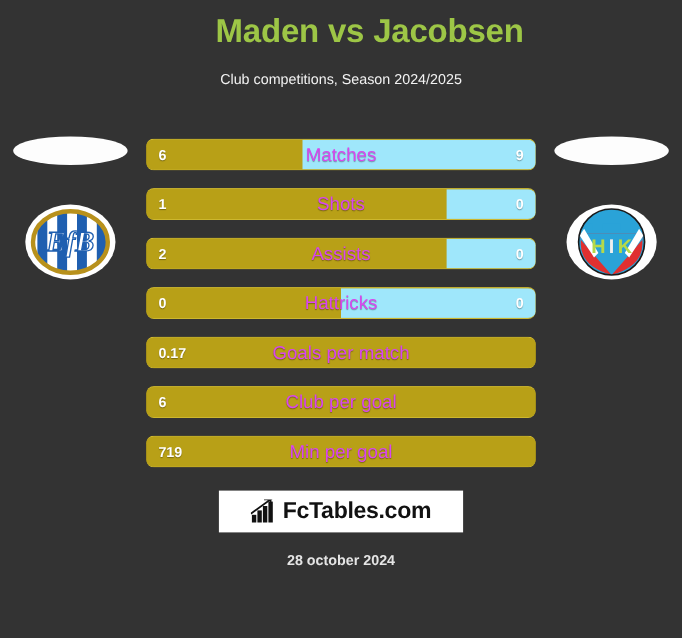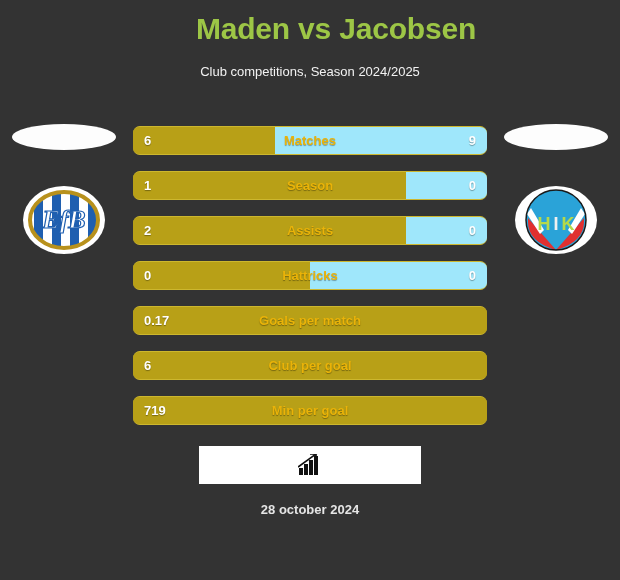--- a/index.html
+++ b/index.html
@@ -107,23 +107,23 @@
     top: 0;
     bottom: 0;
     background: #9fe7fb;
   }
   .bar-label {
     position: absolute;
     inset: 0;
     display: flex;
     align-items: center;
     justify-content: center;
-    color: #eab308;
-    font-size: 13px;
-    font-weight: bold;
+    color: #d946ef;
+    font-size: 17px;
+    font-weight: normal;
     text-shadow: 0 1px 1px rgba(0,0,0,.35);
     pointer-events: none;
   }
   .bar-value {
     position: absolute;
     top: 0;
     bottom: 0;
     display: flex;
     align-items: center;
     color: #ffffff;
@@ -220,21 +220,21 @@
         </div>
         <div class="bar-label">Matches</div>
         <div class="bar-value home">6</div>
         <div class="bar-value away">9</div>
       </div>
       <div class="bar-row">
         <div class="bar-track">
           <div class="bar-fill-left" style="width: 77%;"></div>
           <div class="bar-fill-right" style="width: 23%;"></div>
         </div>
-        <div class="bar-label">Season</div>
+        <div class="bar-label">Shots</div>
         <div class="bar-value home">1</div>
         <div class="bar-value away">0</div>
       </div>
       <div class="bar-row">
         <div class="bar-track">
           <div class="bar-fill-left" style="width: 77%;"></div>
           <div class="bar-fill-right" style="width: 23%;"></div>
         </div>
         <div class="bar-label">Assists</div>
         <div class="bar-value home">2</div>
@@ -273,17 +273,18 @@
     </div>
 
   <div class="logo-box">
     <svg class="logo-icon" width="24" height="22" viewBox="0 0 24 22" xmlns="http://www.w3.org/2000/svg">
       <rect x="1" y="14" width="4" height="7" fill="#111111"></rect>
       <rect x="6" y="10" width="4" height="11" fill="#111111"></rect>
       <rect x="11" y="6" width="4" height="15" fill="#111111"></rect>
       <rect x="16" y="2" width="4" height="19" fill="#111111"></rect>
       <path d="M0 13 L18 0 L12 0 M18 0 L18 6" stroke="#111111" stroke-width="1.6" fill="none"></path>
     </svg>
+    <span class="logo-text">FcTables.com</span>
   </div>
 
   <div class="footer-date">28 october 2024</div>
 
 </div>
 
 </body></html>

